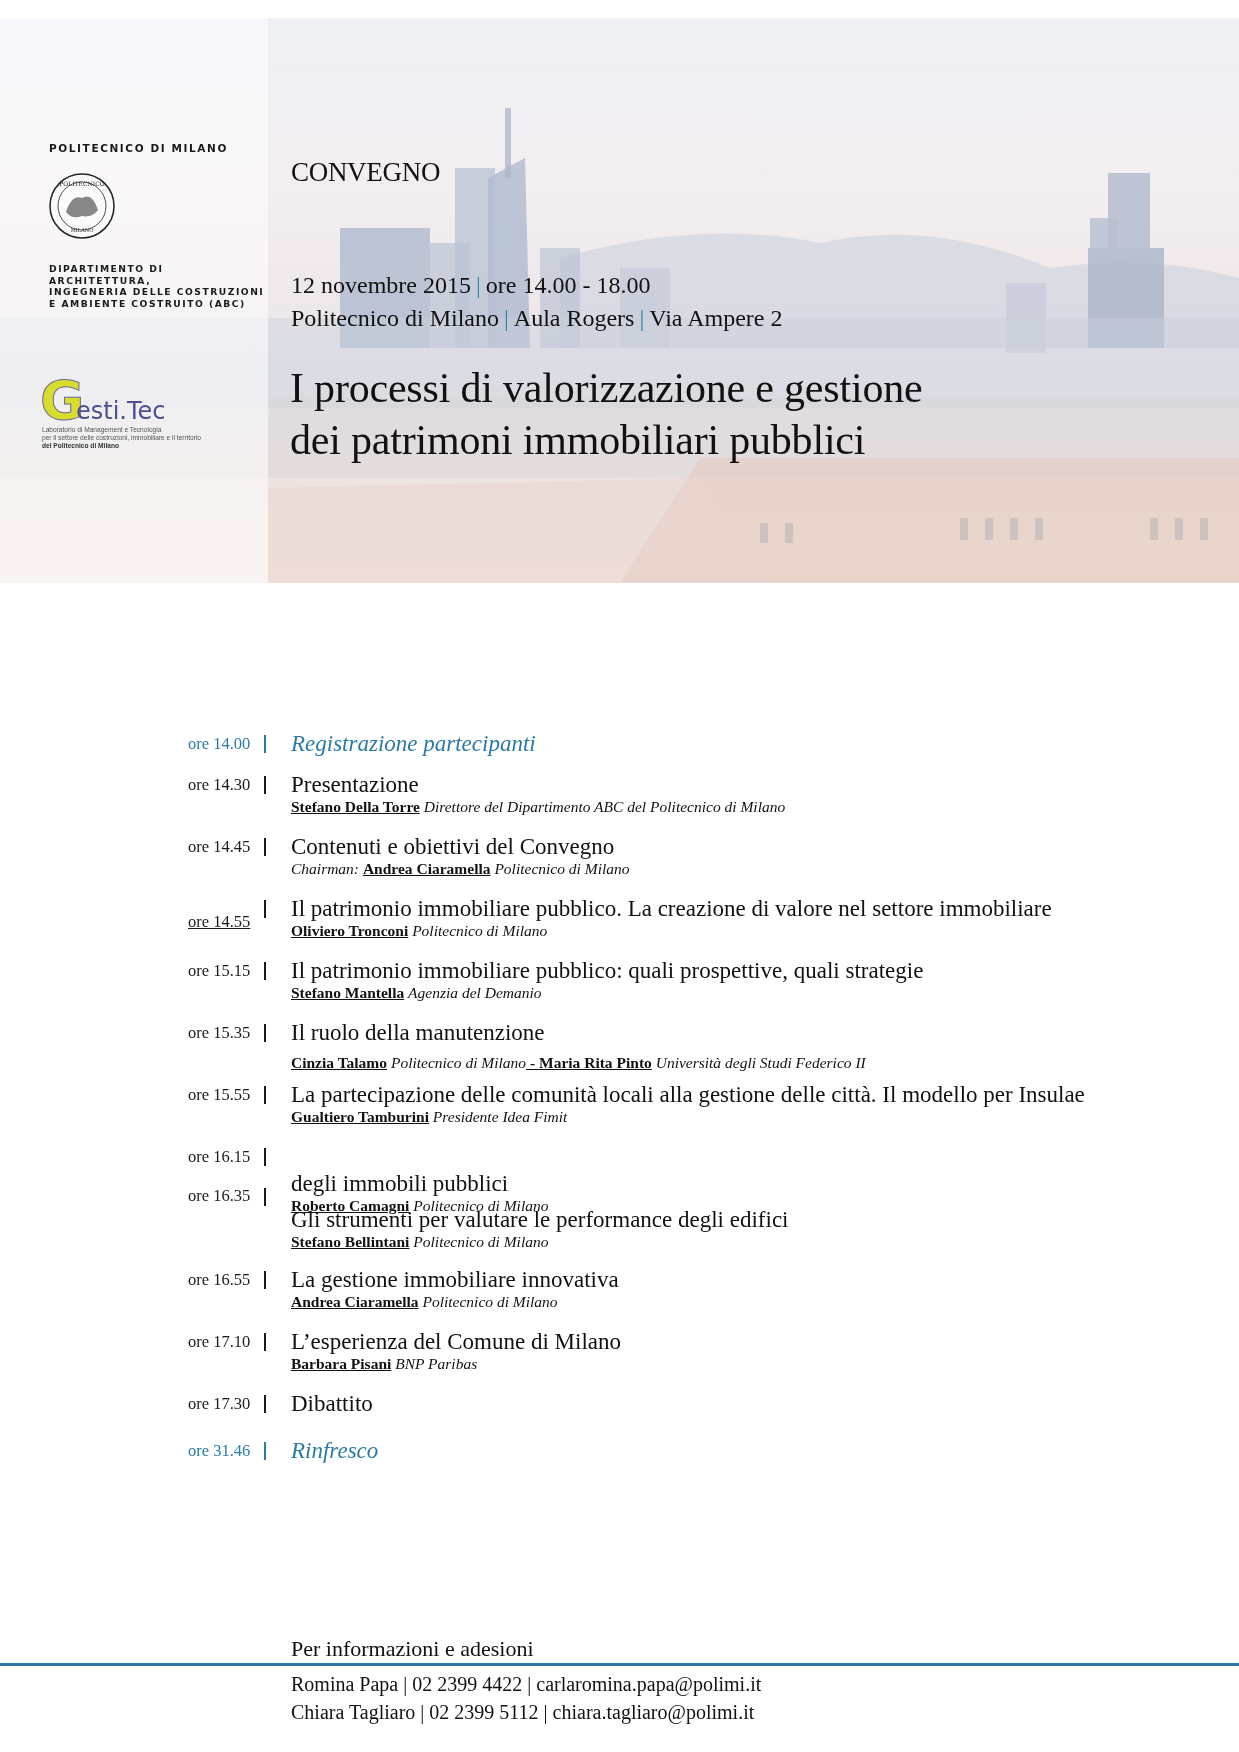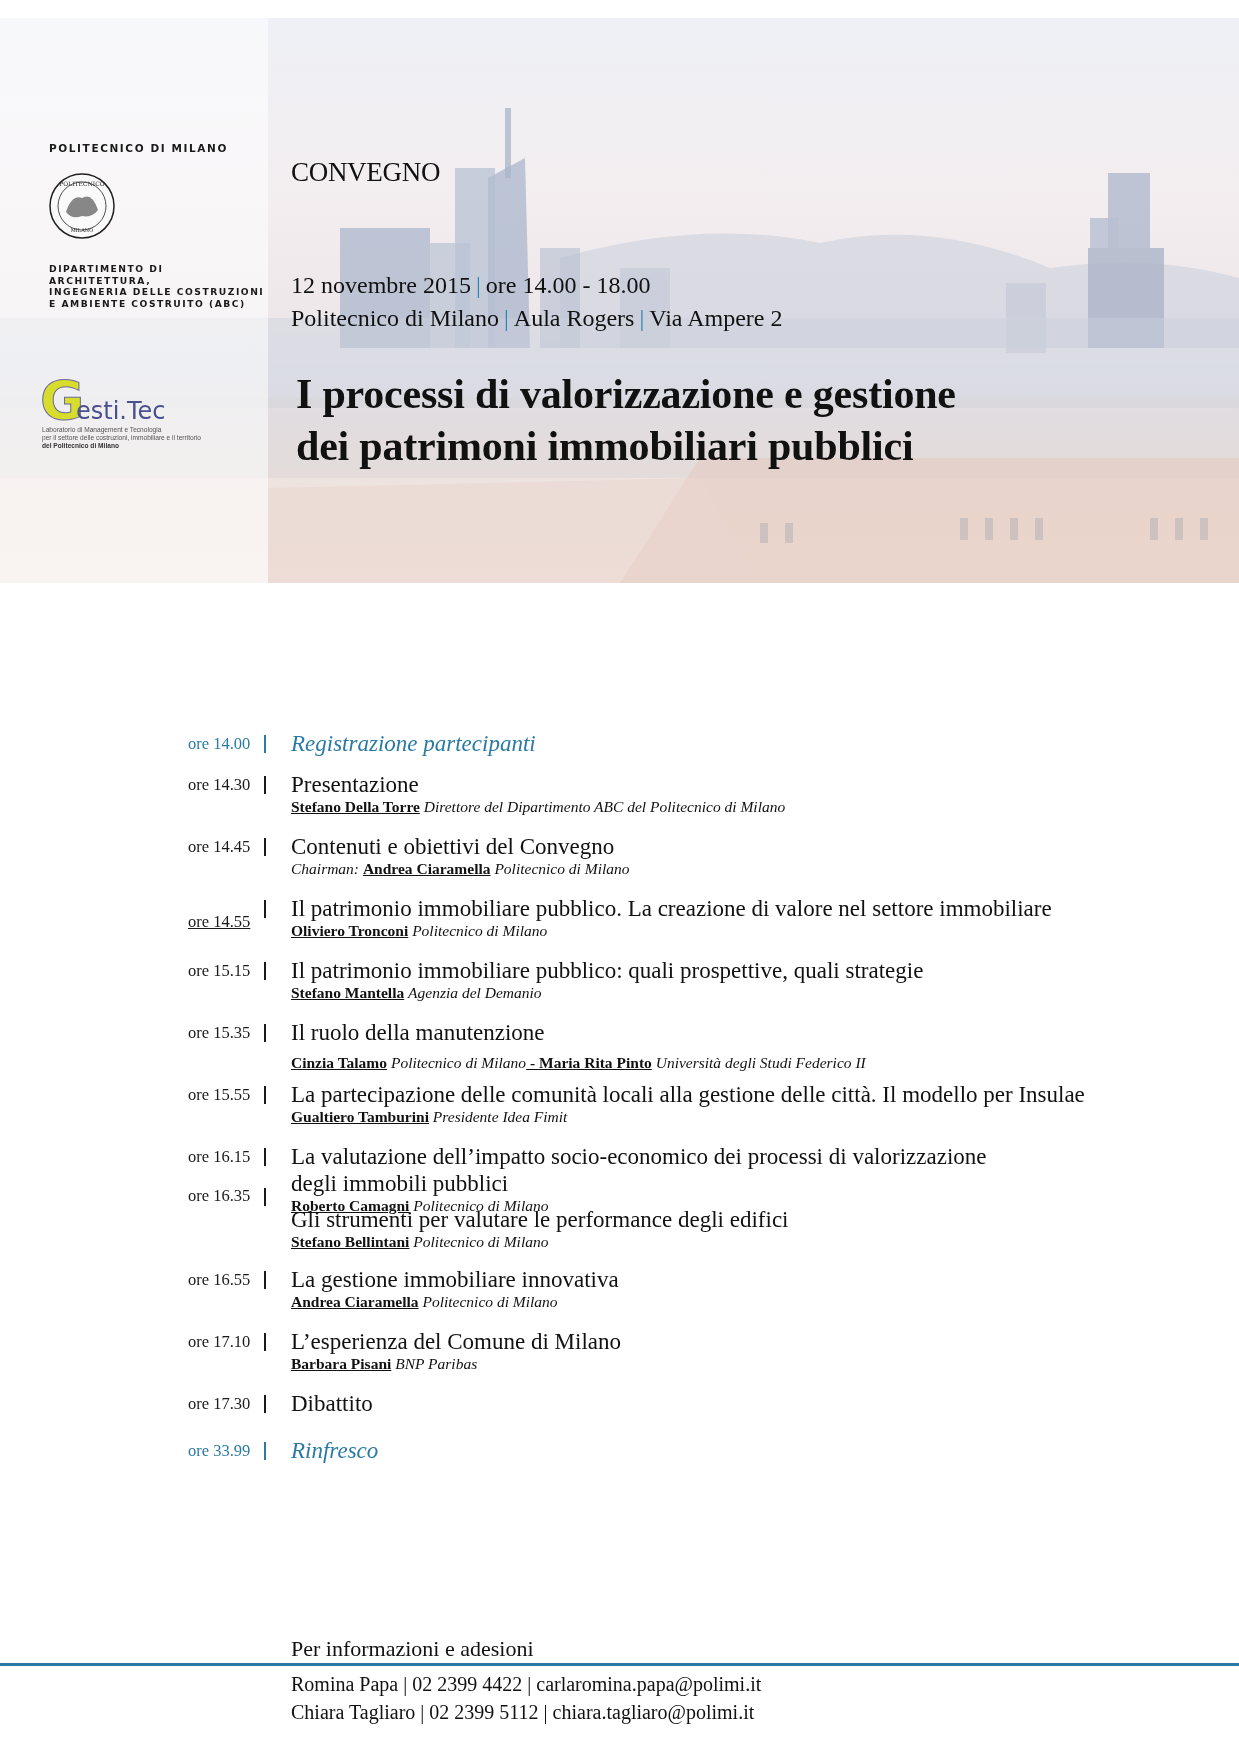--- a/index.html
+++ b/index.html
@@ -16,21 +16,21 @@
   .dept-label { position: absolute; left: 49px; top: 263px; font-family: "DejaVu Sans", sans-serif; font-weight: bold; font-size: 9.2px; letter-spacing: 1.5px; line-height: 11.5px; color: #1a1a1a; white-space: pre; }
   .gestitec { position: absolute; left: 40px; top: 380px; width: 210px; height: 80px; }
   .gestitec .big-g { position: absolute; left: 0; top: -6px; font-family: "DejaVu Sans", sans-serif; font-size: 54px; color: #d8dc2a; font-weight: bold; -webkit-text-stroke: 1px #6a6a9a; line-height: 54px; }
   .gestitec .word { position: absolute; left: 36px; top: 18px; font-family: "DejaVu Sans", sans-serif; font-size: 24px; color: #4a4f90; line-height: 26px; }
   .gestitec .sub { position: absolute; left: 2px; top: 46px; font-family: "Liberation Sans", sans-serif; font-size: 6.6px; line-height: 7.8px; color: #555; white-space: pre; }
   .gestitec .sub .last { color: #333; font-weight: bold; }
 
   .kicker { position: absolute; left: 291px; top: 157px; font-size: 27px; color: #111; letter-spacing: -0.3px; }
   .meta { position: absolute; left: 291px; top: 269px; font-size: 24px; line-height: 33px; color: #111; white-space: nowrap; }
   .meta .sep { color: #2a86b0; padding: 0 5px; }
-  .title { position: absolute; left: 290px; top: 362px; font-size: 42px; line-height: 52px; color: #111; font-weight: bold; margin: 6px; letter-spacing: -0.2px; }
+  .title { position: absolute; left: 290px; top: 362px; font-size: 42px; line-height: 52px; color: #111; font-weight: normal; margin: 0; letter-spacing: -0.2px; }
 
   
   .program { position: absolute; left: 0; top: 730px; width: 1239px; }
   .item { position: absolute; left: 0; width: 1239px; }
   .time { position: absolute; left: 188px; width: 72px; font-size: 16.5px; text-align: left; white-space: nowrap; color: #1a1a1a; }
   .bar { position: absolute; left: 264px; width: 2px; height: 18px; background: #1a1a1a; }
   .talk { position: absolute; left: 291px; font-size: 23px; line-height: 27px; color: #111; white-space: nowrap; }
   .speaker { position: absolute; left: 291px; font-size: 15.5px; line-height: 19px; white-space: nowrap; color: #111; }
   .speaker b { font-weight: bold; text-decoration: underline; }
   .speaker i { font-style: italic; }
@@ -158,21 +158,21 @@
     </div>
     <div class="item" style="top: 351px;">
       <span class="time" style="top: 4px;">ore 15.55</span>
       <span class="bar" style="top: 5px;"></span>
       <div class="talk" style="top: 0px;"><span>La partecipazione delle comunità locali alla gestione delle città. Il modello per Insulae</span></div>
       <div class="speaker" style="top: 26px;"><b>Gualtiero Tamburini</b> <i>Presidente Idea Fimit</i></div>
     </div>
     <div class="item" style="top: 413px;">
       <span class="time" style="top: 4px;">ore 16.15</span>
       <span class="bar" style="top: 5px;"></span>
-      <div class="talk" style="top: 0px;"><span>La valutazione dell’impatto socio-economico dei processi di valorizzazione</span><br><span>degli immobili pubblici</span></div>
+      <div class="talk" style="top: 0px;"><br><span>degli immobili pubblici</span></div>
       <div class="speaker" style="top: 53px;"><b>Roberto Camagni</b> <i>Politecnico di Milano</i></div>
     </div>
     <div class="item" style="top: 476px;">
       <span class="time" style="top: -20px;">ore 16.35</span>
       <span class="bar" style="top: -18px;"></span>
       <div class="talk" style="top: 0px;"><span>Gli strumenti per valutare le performance degli edifici</span></div>
       <div class="speaker" style="top: 26px;"><b>Stefano Bellintani</b> <i>Politecnico di Milano</i></div>
     </div>
     <div class="item" style="top: 536px;">
       <span class="time" style="top: 4px;">ore 16.55</span>
@@ -185,21 +185,21 @@
       <span class="bar" style="top: 5px;"></span>
       <div class="talk" style="top: 0px;"><span>L’esperienza del Comune di Milano</span></div>
       <div class="speaker" style="top: 26px;"><b>Barbara Pisani</b> <i>BNP Paribas</i></div>
     </div>
     <div class="item" style="top: 660px;">
       <span class="time" style="top: 4px;">ore 17.30</span>
       <span class="bar" style="top: 5px;"></span>
       <div class="talk" style="top: 0px;"><span>Dibattito</span></div>
     </div>
     <div class="item accent" style="top: 707px;">
-      <span class="time" style="top: 4px;">ore 33.99</span>
+      <span class="time" style="top: 4px;">ore 31.46</span>
       <span class="bar" style="top: 5px;"></span>
       <div class="talk" style="top: 0px;"><span>Rinfresco</span></div>
     </div>
   </div>
 
 <div class="info-title">Per informazioni e adesioni</div>
 <div class="info-rule"></div>
 <div class="contact" style="top:1673px">
   <span>Romina Papa</span> | <span>02 2399 4422</span> | <span>carlaromina.papa@polimi.it</span>
 </div>

